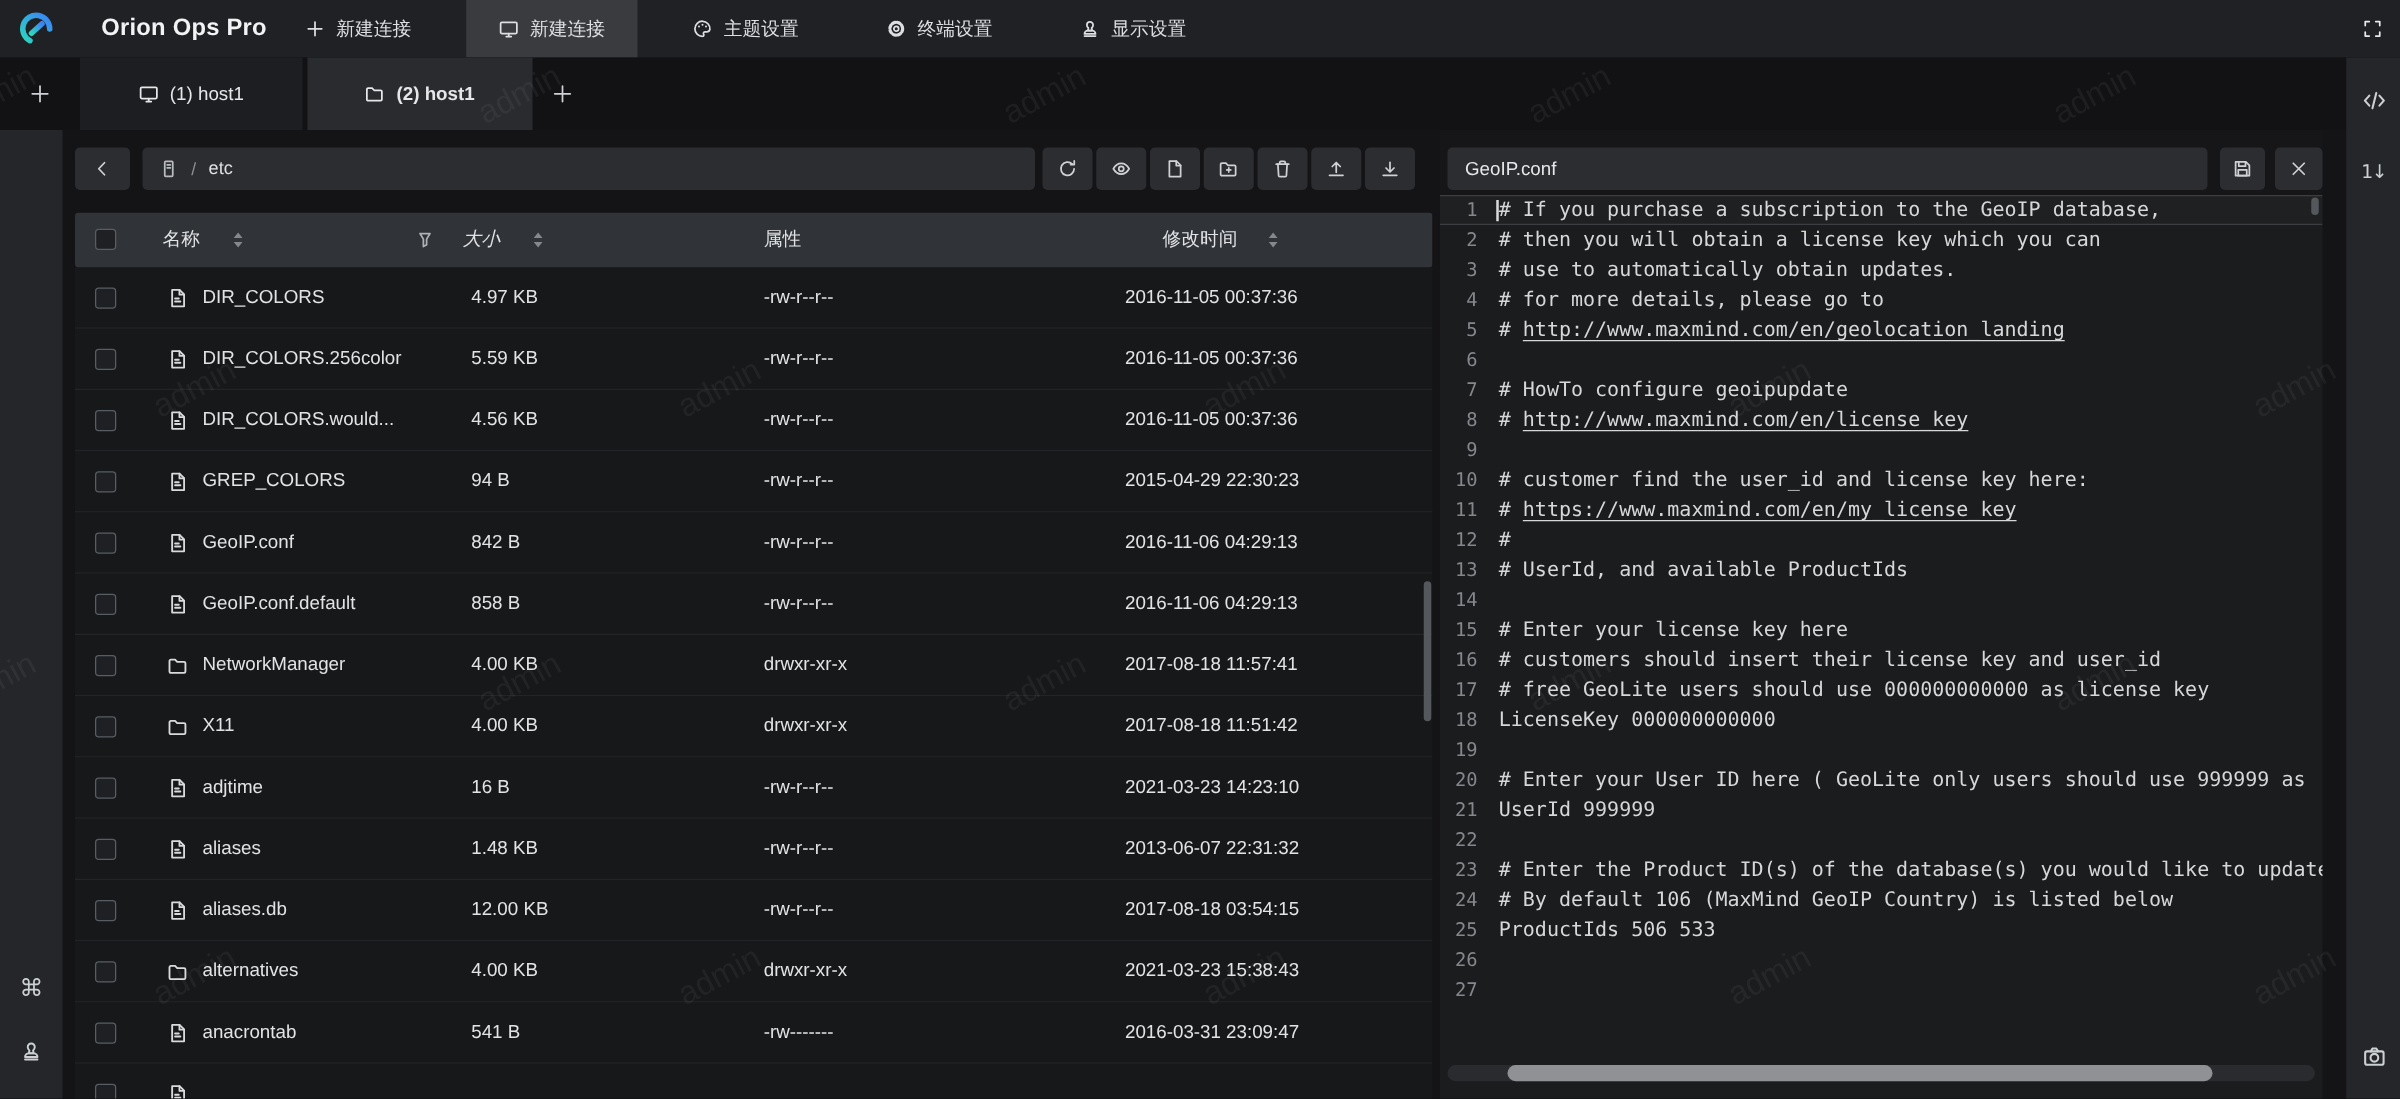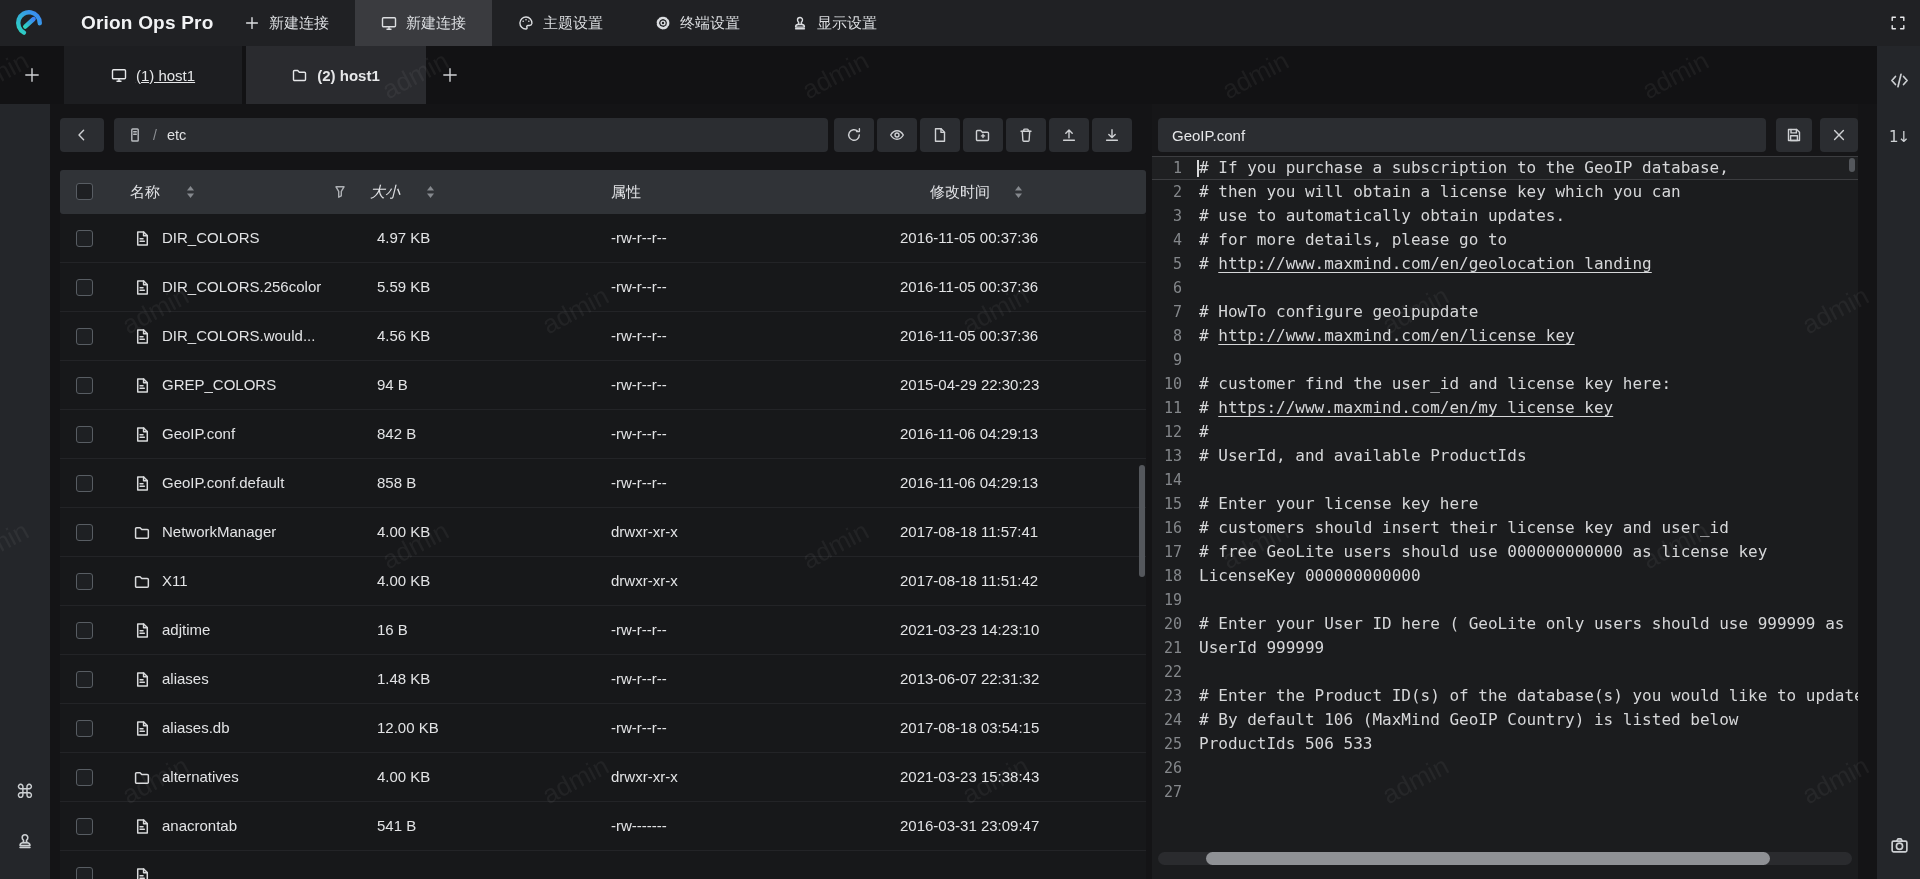--- a/index.html
+++ b/index.html
@@ -6,32 +6,32 @@
   .app{position:relative;width:1920px;height:879px;overflow:hidden;background:#141416;
        font-family:"Liberation Sans","DejaVu Sans",sans-serif;color:#e3e5e8;}
   .icon{width:16px;height:16px;stroke:currentColor;fill:none;stroke-width:1.4;
         stroke-linecap:round;stroke-linejoin:round;display:block;}
   button{border:0;background:none;color:inherit;padding:0;cursor:pointer;font-family:inherit;}
 
   
   .navbar{position:absolute;left:0;top:0;width:1920px;height:46px;background:#202124;display:flex;align-items:center;}
   .brand{position:absolute;left:14px;top:0;height:46px;display:flex;align-items:center;gap:10px;}
   .brand-name{font-size:19px;font-weight:bold;color:#f2f3f5;letter-spacing:.2px;margin-left:27px;}
-  .menu{position:absolute;left:218px;top:0;height:56px;display:flex;}
+  .menu{position:absolute;left:218px;top:0;height:56px;display:flex;gap:18px;}
   .menu-item{display:flex;align-items:center;gap:9px;padding:0 26px;height:46px;font-size:15px;color:#dcdee1;}
   .menu-item.active{background:#3a3b3f;}
   .nav-right-btn{position:absolute;left:1884px;top:9px;width:28px;height:28px;display:flex;align-items:center;justify-content:center;color:#e8e9eb;}
 
   
   .tabbar{position:absolute;left:0;top:46px;width:1920px;height:58px;background:#121214;}
   .newtab{position:absolute;top:0;height:58px;width:40px;display:flex;align-items:center;justify-content:center;color:#cfd1d4;}
   .newtab.first{left:12px;}
   .newtab.after{left:430px;}
   .tab{position:absolute;top:0;height:58px;display:flex;align-items:center;justify-content:center;gap:9px;font-size:15px;color:#e6e7e9;}
-  .tab-1{left:64px;width:178px;background:#1d1e21;text-decoration:underline;}
+  .tab-1{left:64px;width:178px;background:#1d1e21;}
   .tab-2{left:246px;width:180px;background:#2a2b2f;font-weight:bold;}
   .tabbar-close{position:absolute;left:1831px;top:68px;width:28px;height:28px;display:flex;align-items:center;justify-content:center;color:#d6d7d9;}
 
   
   .left-rail{position:absolute;left:0;top:104px;width:50px;height:775px;background:#24262a;}
   .right-rail{position:absolute;left:1877px;top:46px;width:43px;height:833px;background:#24262a;}
   .rail-btn{position:absolute;width:28px;height:28px;display:flex;align-items:center;justify-content:center;color:#cdd0d3;}
   .glyph-btn{font-size:19px;line-height:1;color:#cdd0d3;font-family:"DejaVu Sans",sans-serif;}
   .glyph-small{font-size:15px;letter-spacing:-1px;}
 

